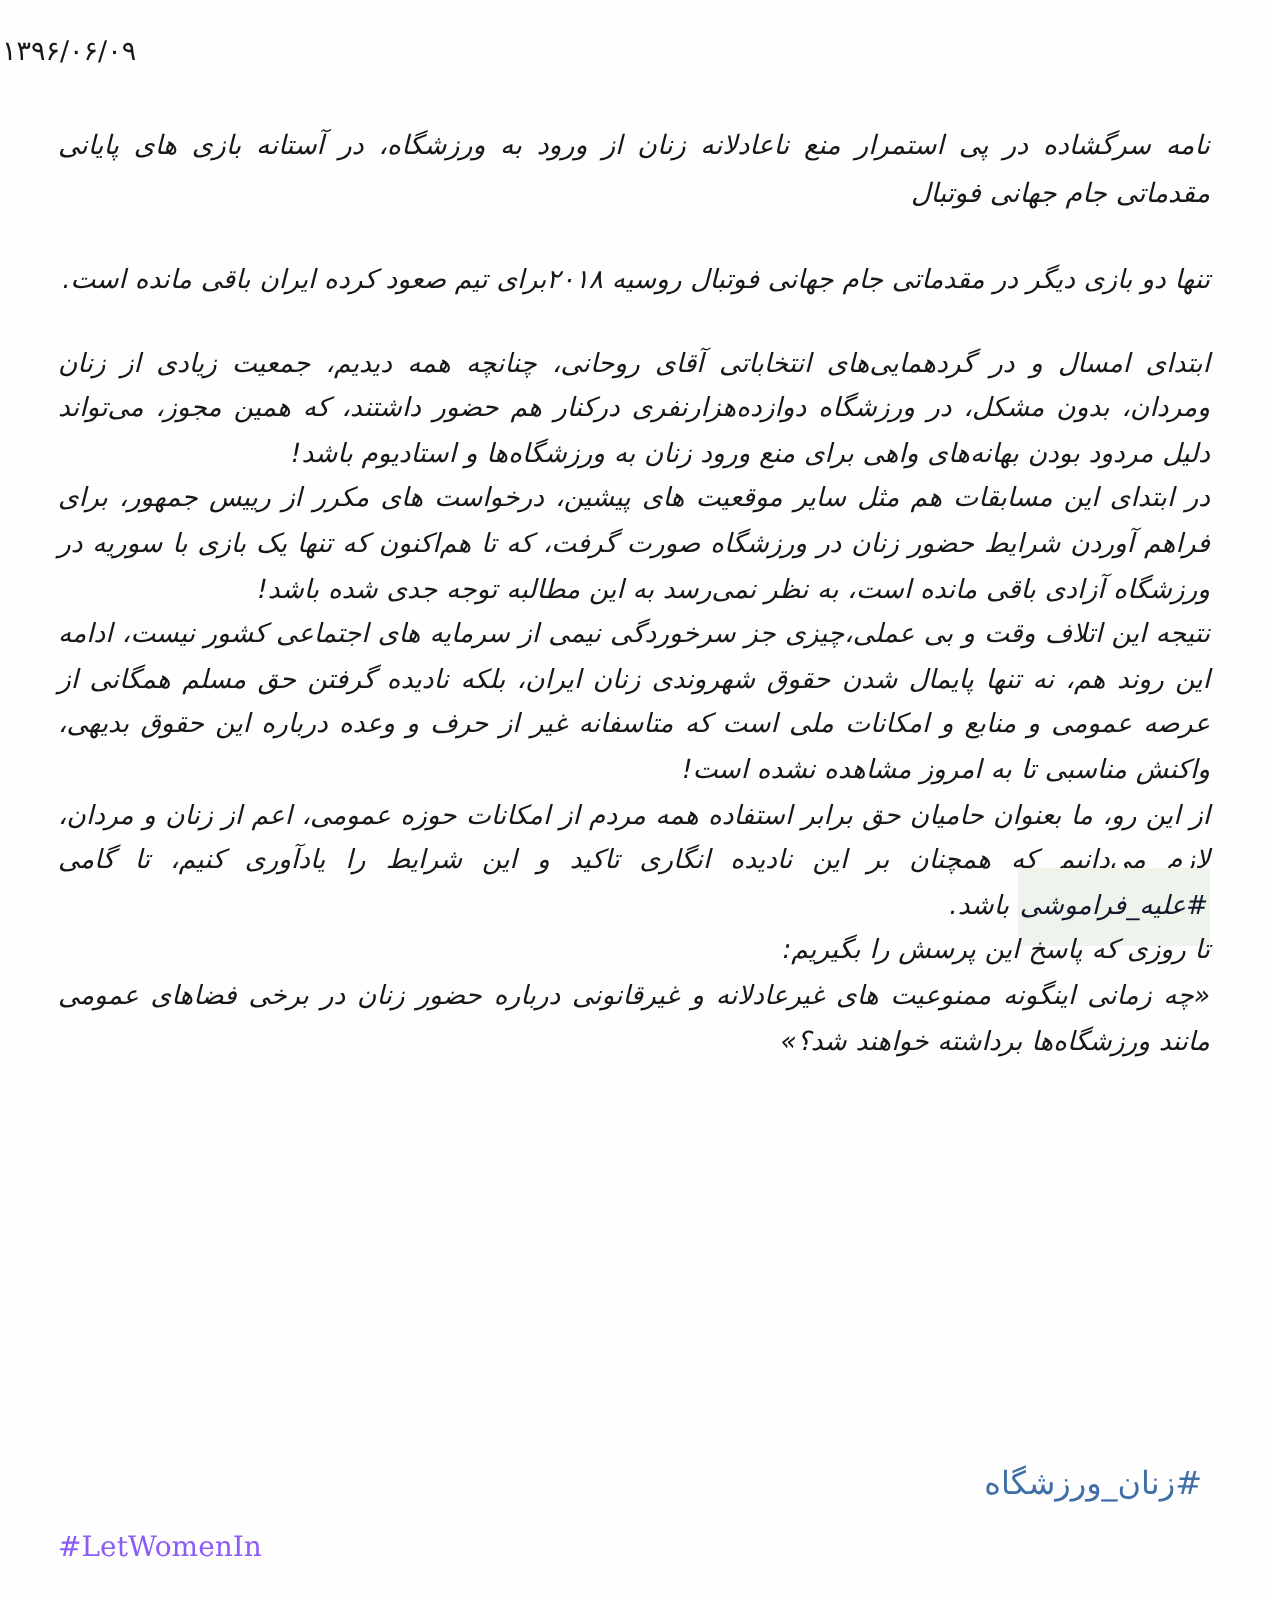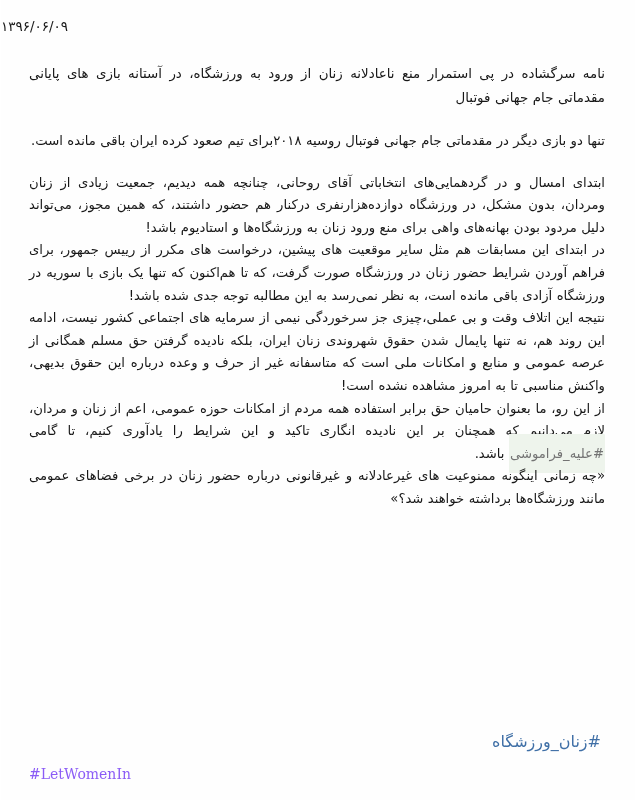--- a/index.html
+++ b/index.html
@@ -33,20 +33,21 @@
     color: #171717;
   }
   .body-wrap {
     position: absolute;
     top: 62px;
     left: 28px;
     right: 30px;
     direction: rtl;
     text-align: justify;
     text-align-last: right;
+    font-style: italic;
   }
   p.para {
     margin: 0 0 0 0;
     padding: 0;
     font-size: 13.2px;
     line-height: 22.6px;
     color: #171717;
     text-align: justify;
     text-align-last: right;
     word-spacing: 0.2px;
@@ -66,21 +67,21 @@
   }
   .quote-block {
     margin-top: 0px;
     font-size: 13.2px;
     line-height: 22.6px;
     text-align: justify;
     text-align-last: right;
     color: #171717;
   }
   .hashtag-inline {
-    color: #737373;
+    color: #0f172a;
     background: #eef4ec;
     padding: 12px 1px;
     border-radius: 1px;
   }
   .footer-tags {
     position: absolute;
     left: 0;
     right: 0;
     bottom: 0;
     height: 78px;
@@ -118,20 +119,21 @@
 
     <p class="para tight">ابتدای امسال و در گردهمایی‌های انتخاباتی آقای روحانی، چنانچه همه دیدیم، جمعیت زیادی از زنان ومردان، بدون مشکل، در ورزشگاه دوازده‌هزارنفری درکنار هم حضور داشتند، که همین مجوز، می‌تواند دلیل مردود بودن بهانه‌های واهی برای منع ورود زنان به ورزشگاه‌ها و استادیوم باشد!</p>
 
     <p class="para tight">در ابتدای این مسابقات هم مثل سایر موقعیت های پیشین، درخواست های مکرر از رییس جمهور، برای فراهم آوردن شرایط حضور زنان در ورزشگاه صورت گرفت، که تا هم‌اکنون که تنها یک بازی با سوریه در ورزشگاه آزادی باقی مانده است، به نظر نمی‌رسد به این مطالبه توجه جدی شده باشد!</p>
 
 
     <p class="para tight">نتیجه این اتلاف وقت و بی عملی،چیزی جز سرخوردگی نیمی از سرمایه های اجتماعی کشور نیست، ادامه این روند هم، نه تنها پایمال شدن حقوق شهروندی زنان ایران، بلکه نادیده گرفتن حق مسلم همگانی از عرصه عمومی و منابع و امکانات ملی است که متاسفانه غیر از حرف و وعده درباره این حقوق بدیهی، واکنش مناسبی تا به امروز مشاهده نشده است!</p>
 
     <p class="para tight"><span>از این رو، ما بعنوان حامیان حق برابر استفاده همه مردم از امکانات حوزه عمومی، اعم از زنان و مردان، لازم می‌دانیم که همچنان بر این نادیده انگاری تاکید و این شرایط را یادآوری کنیم، تا گامی </span><span class="hashtag-inline">#علیه_فراموشی</span><span> باشد.</span></p>
 
+    <p class="para tight">تا روزی که پاسخ این پرسش را بگیریم:</p>
 
     <p class="para quote-block">«چه زمانی اینگونه ممنوعیت های  غیرعادلانه و غیرقانونی درباره حضور زنان در برخی فضاهای عمومی مانند ورزشگاه‌ها برداشته خواهند شد؟»</p>
 
   </div>
 
   <div class="footer-tags">
     <div class="tag-fa">#زنان_ورزشگاه</div>
     <div class="tag-en">#LetWomenIn</div>
   </div>
 

